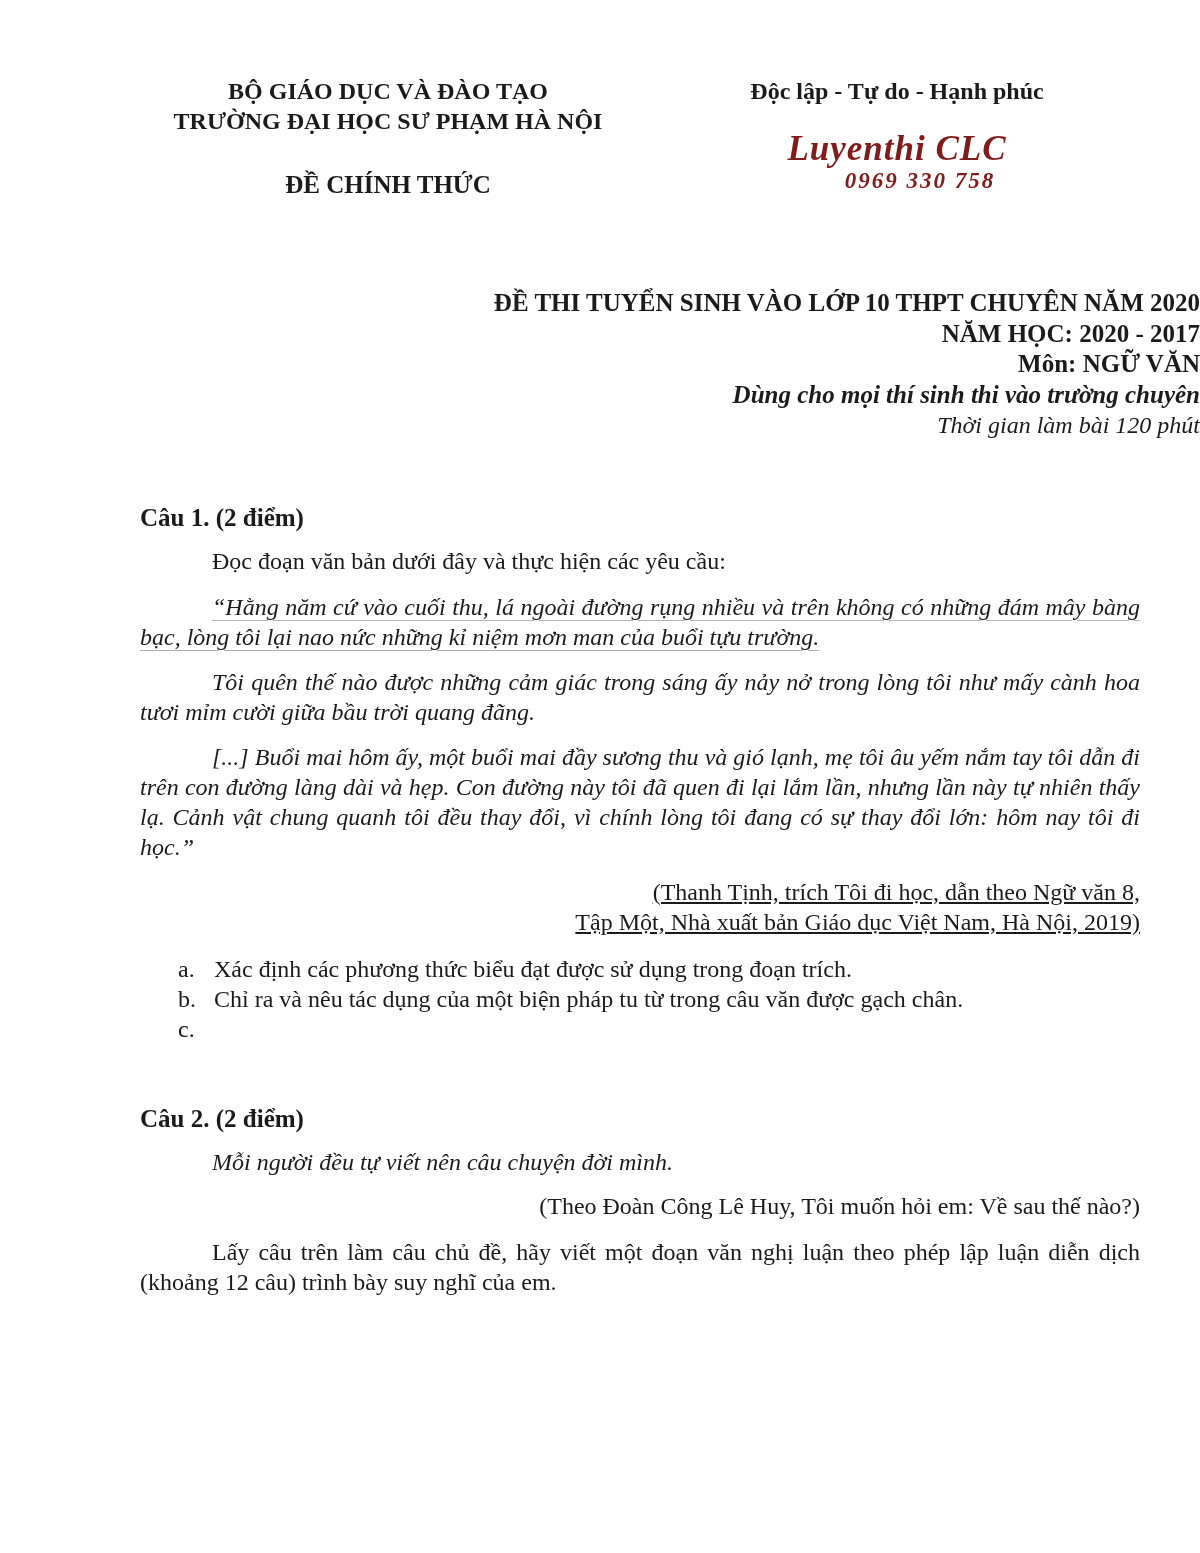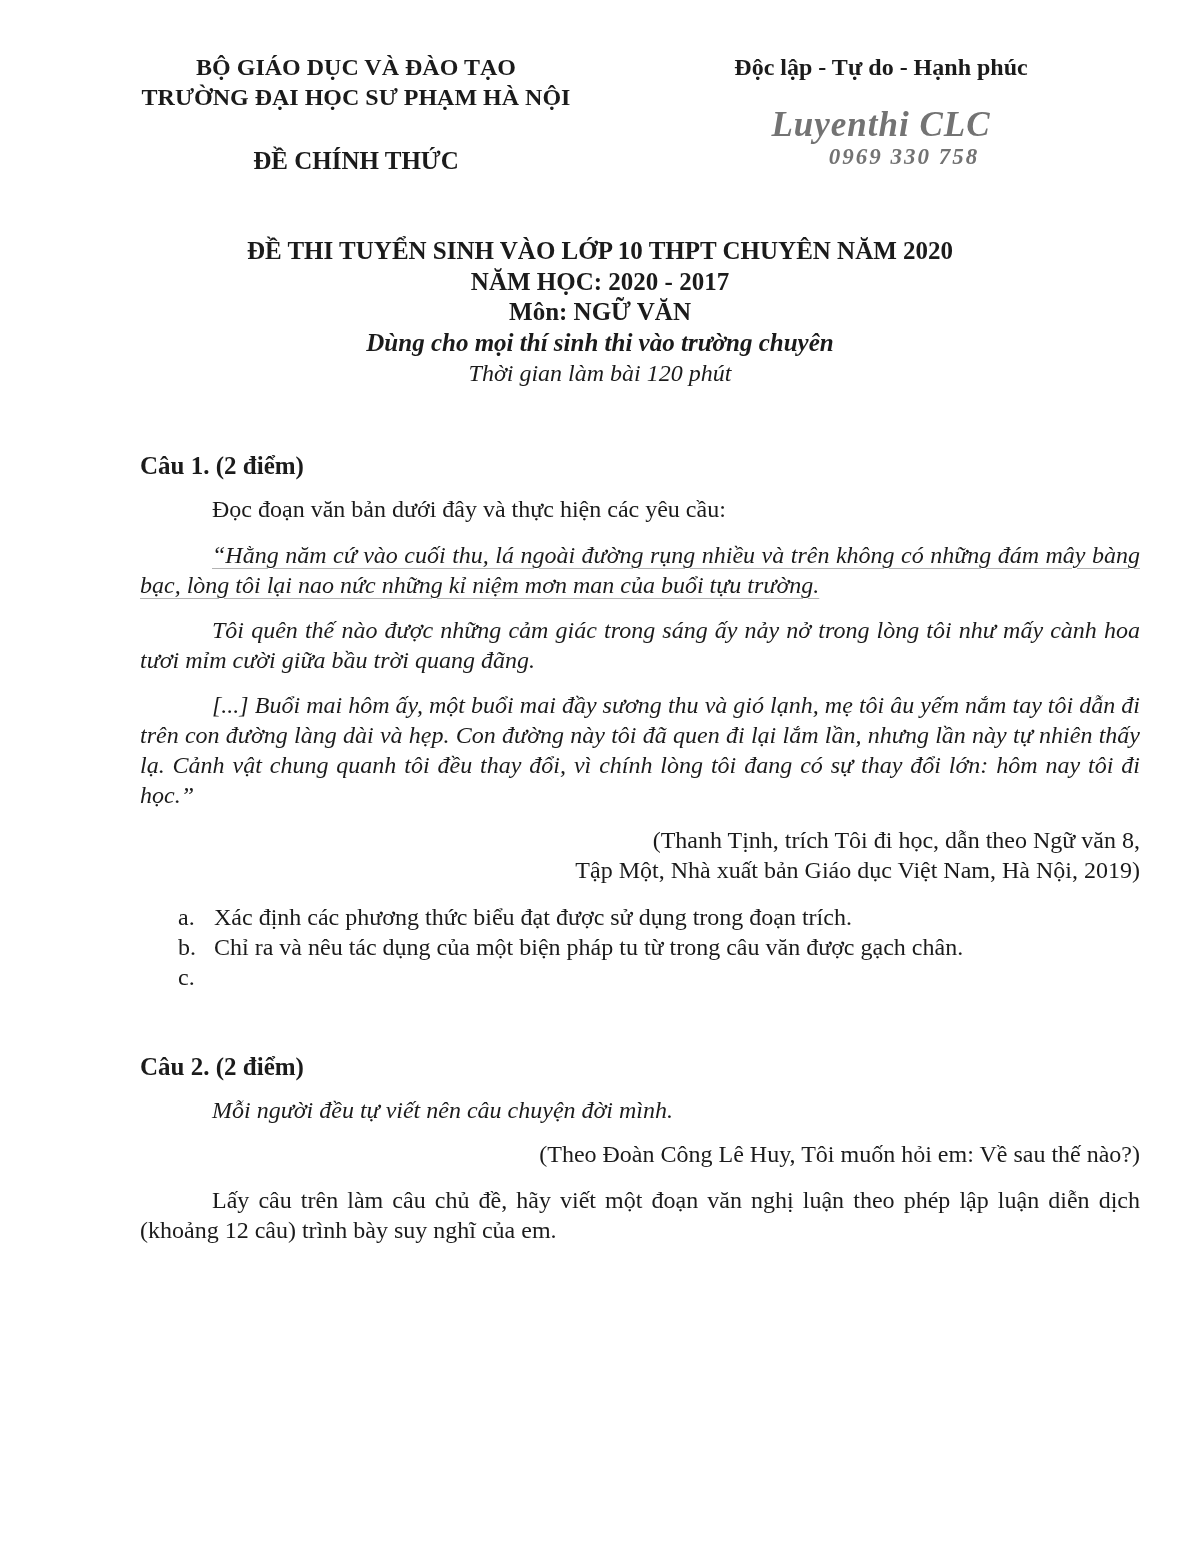--- a/index.html
+++ b/index.html
@@ -13,21 +13,22 @@
     position: relative;
     width: 1200px;
     height: 1553px;
     background: #ffffff;
     overflow: hidden;
   }
 
   
   .header {
     display: flex;
-    padding: 52px 40px 0 110px;
+    padding: 76px 40px 0 110px;
+    margin-left: 32px;
   }
   .header-left {
     width: 492px;
     text-align: center;
     font-weight: bold;
     font-size: 24px;
     line-height: 30px;
   }
   .header-right {
     flex: 1;
@@ -35,42 +36,42 @@
     font-weight: bold;
     font-size: 24px;
     line-height: 30px;
   }
   .exam-type {
     margin-top: 34px;
     font-size: 25px;
   }
   .logo {
     margin-top: 24px;
-    color: #737373;
+    color: #7f1d1d;
   }
   .logo-name {
     font-size: 35px;
     line-height: 38px;
     font-style: italic;
     font-weight: bold;
     letter-spacing: 1px;
   }
   .logo-phone {
     font-size: 23px;
     line-height: 26px;
     font-style: italic;
     font-weight: bold;
     padding-left: 46px;
     letter-spacing: 2px;
   }
 
   
   .title-block {
-    margin-top: 60px;
-    text-align: center;
+    margin-top: 88px;
+    text-align: right;
     font-size: 25px;
     line-height: 30.5px;
   }
   .title-bold { font-weight: bold; }
   .title-bold-italic { font-weight: bold; font-style: italic; }
   .title-regular { font-weight: normal; font-size: 24px; font-style: italic; }
 
   
   .content {
     margin: 62px 60px 0 140px;
@@ -92,20 +93,21 @@
   }
   .underlined {
     text-decoration: underline;
     text-decoration-color: #b3b3b3;
     text-decoration-thickness: 1px;
     text-underline-offset: 5px;
   }
   .source {
     text-align: right;
     margin-bottom: 0;
+    text-decoration: underline;
   }
   .source-block { margin-bottom: 17px; }
   .qlist { margin-left: 38px; margin-bottom: 0; }
   .qlist-item { display: flex; }
   .qlist-marker { width: 36px; flex: none; }
   .q2-gap { margin-top: 60px; }
   .q2-quote {
     font-style: italic;
     margin-bottom: 14px;
   }

